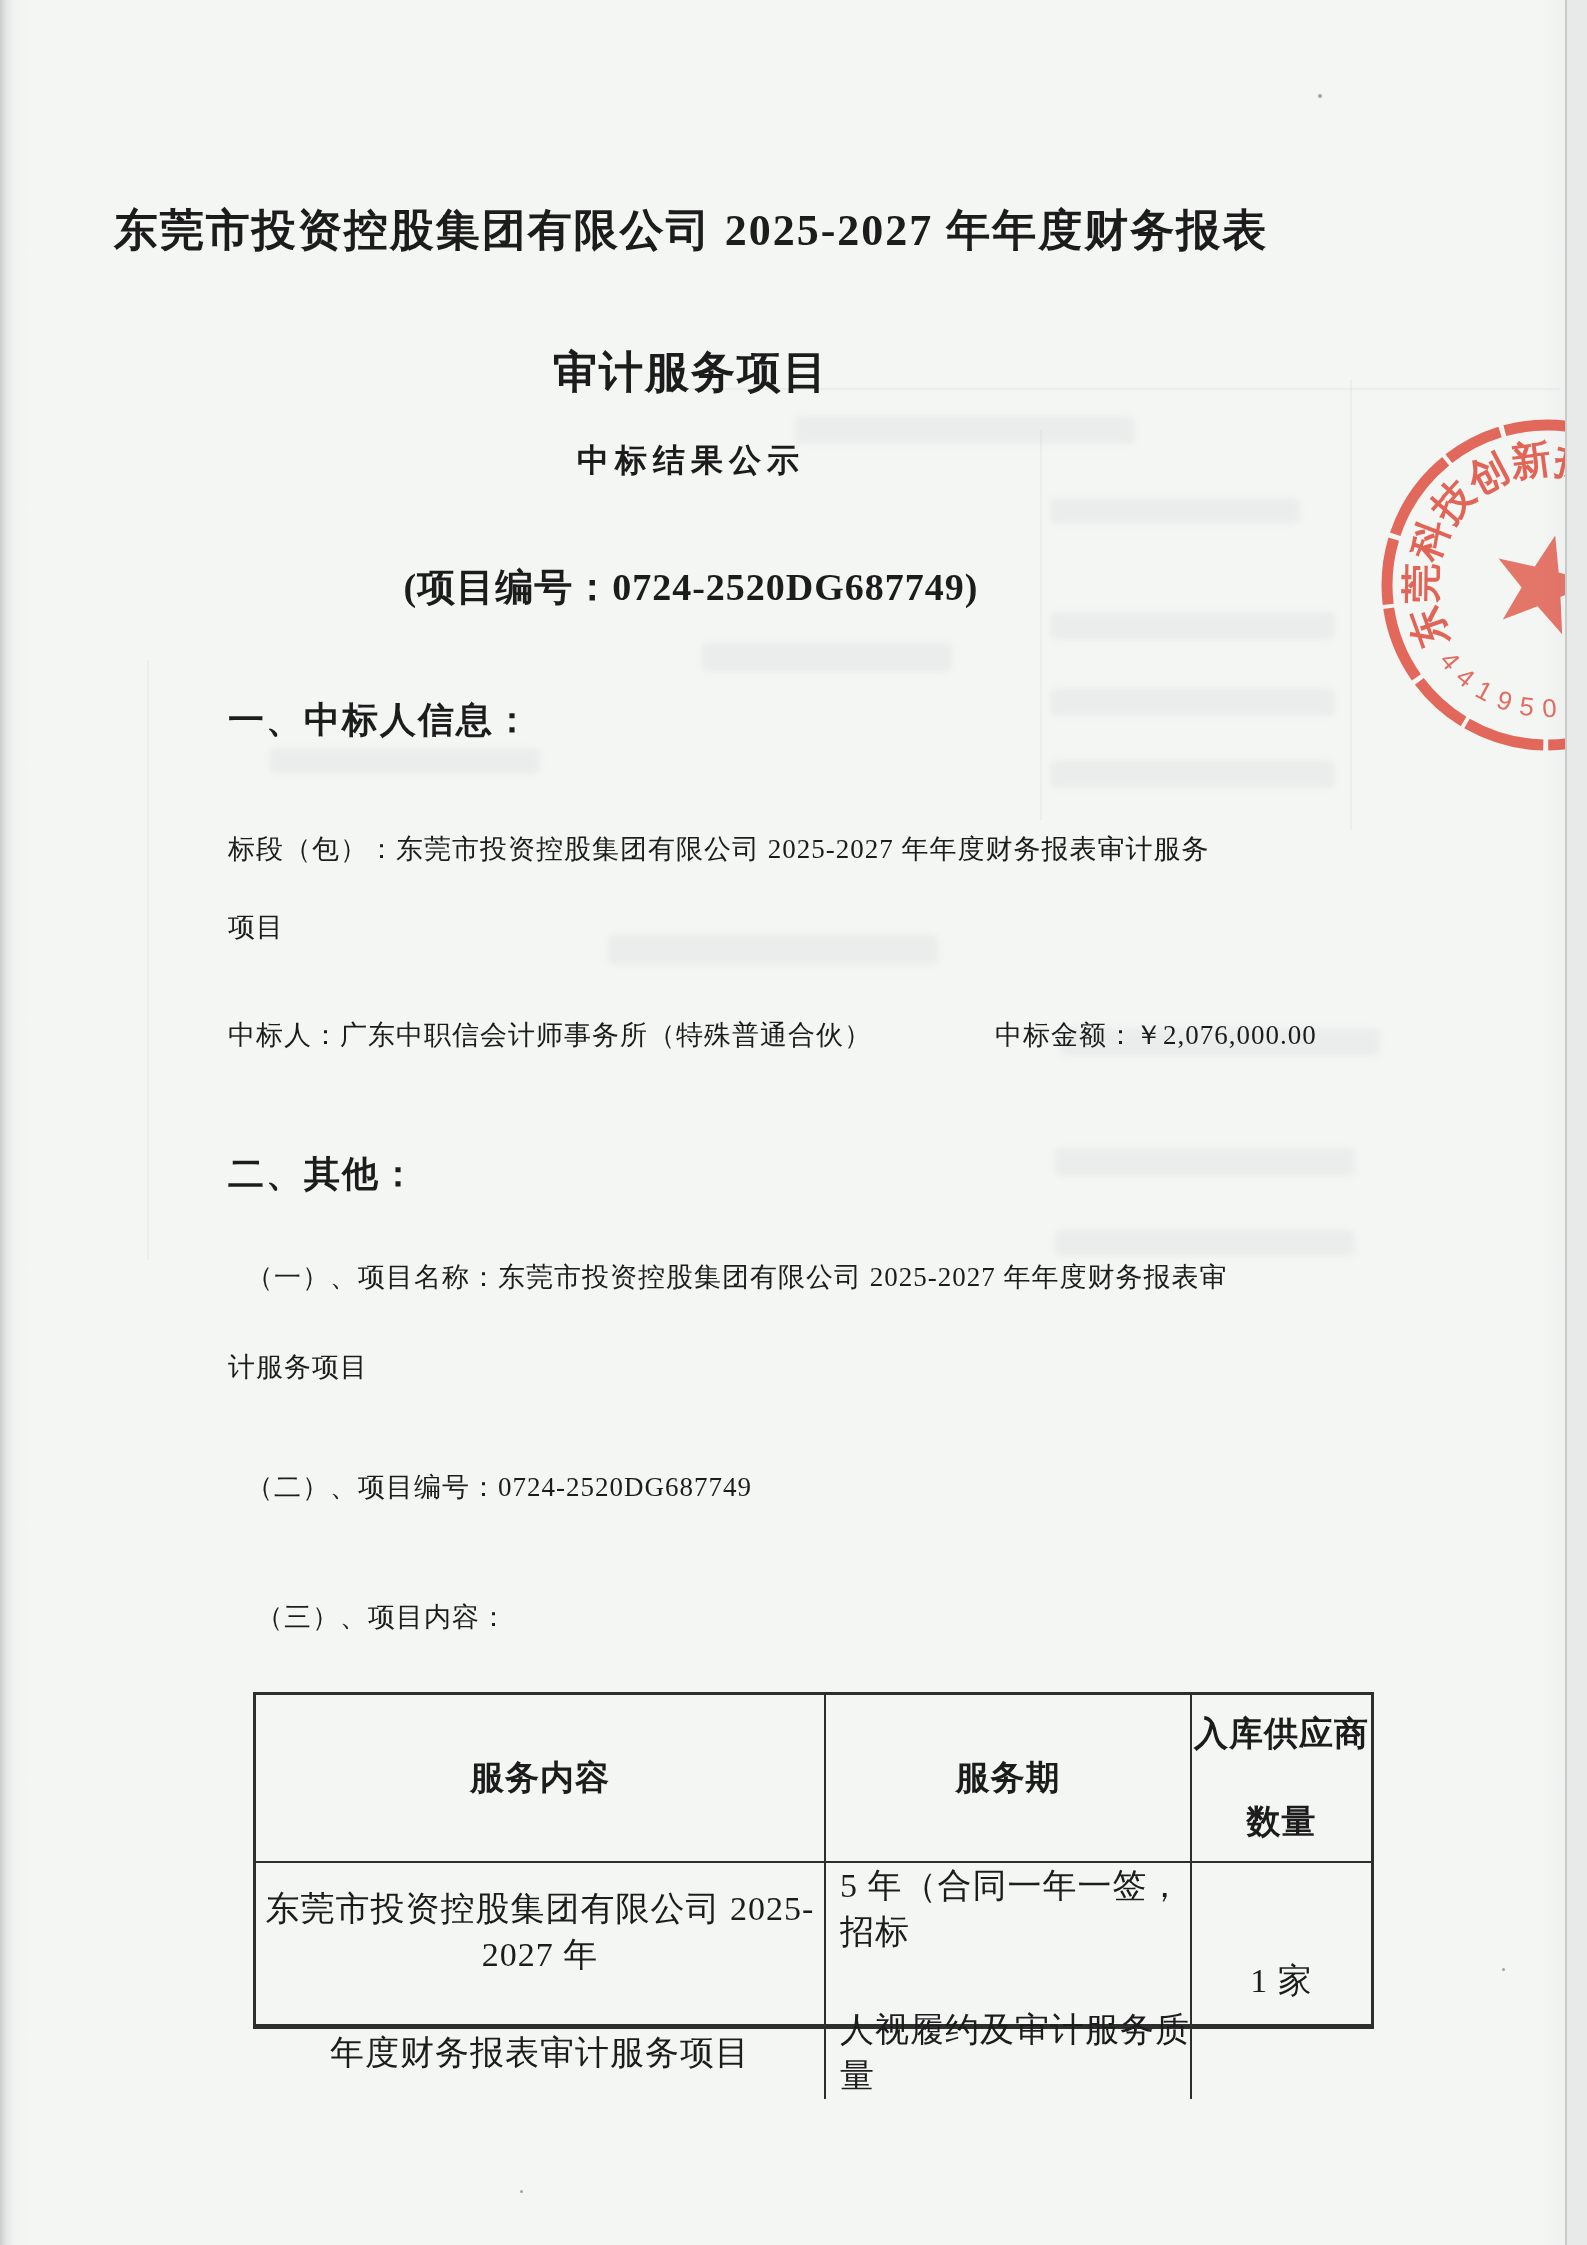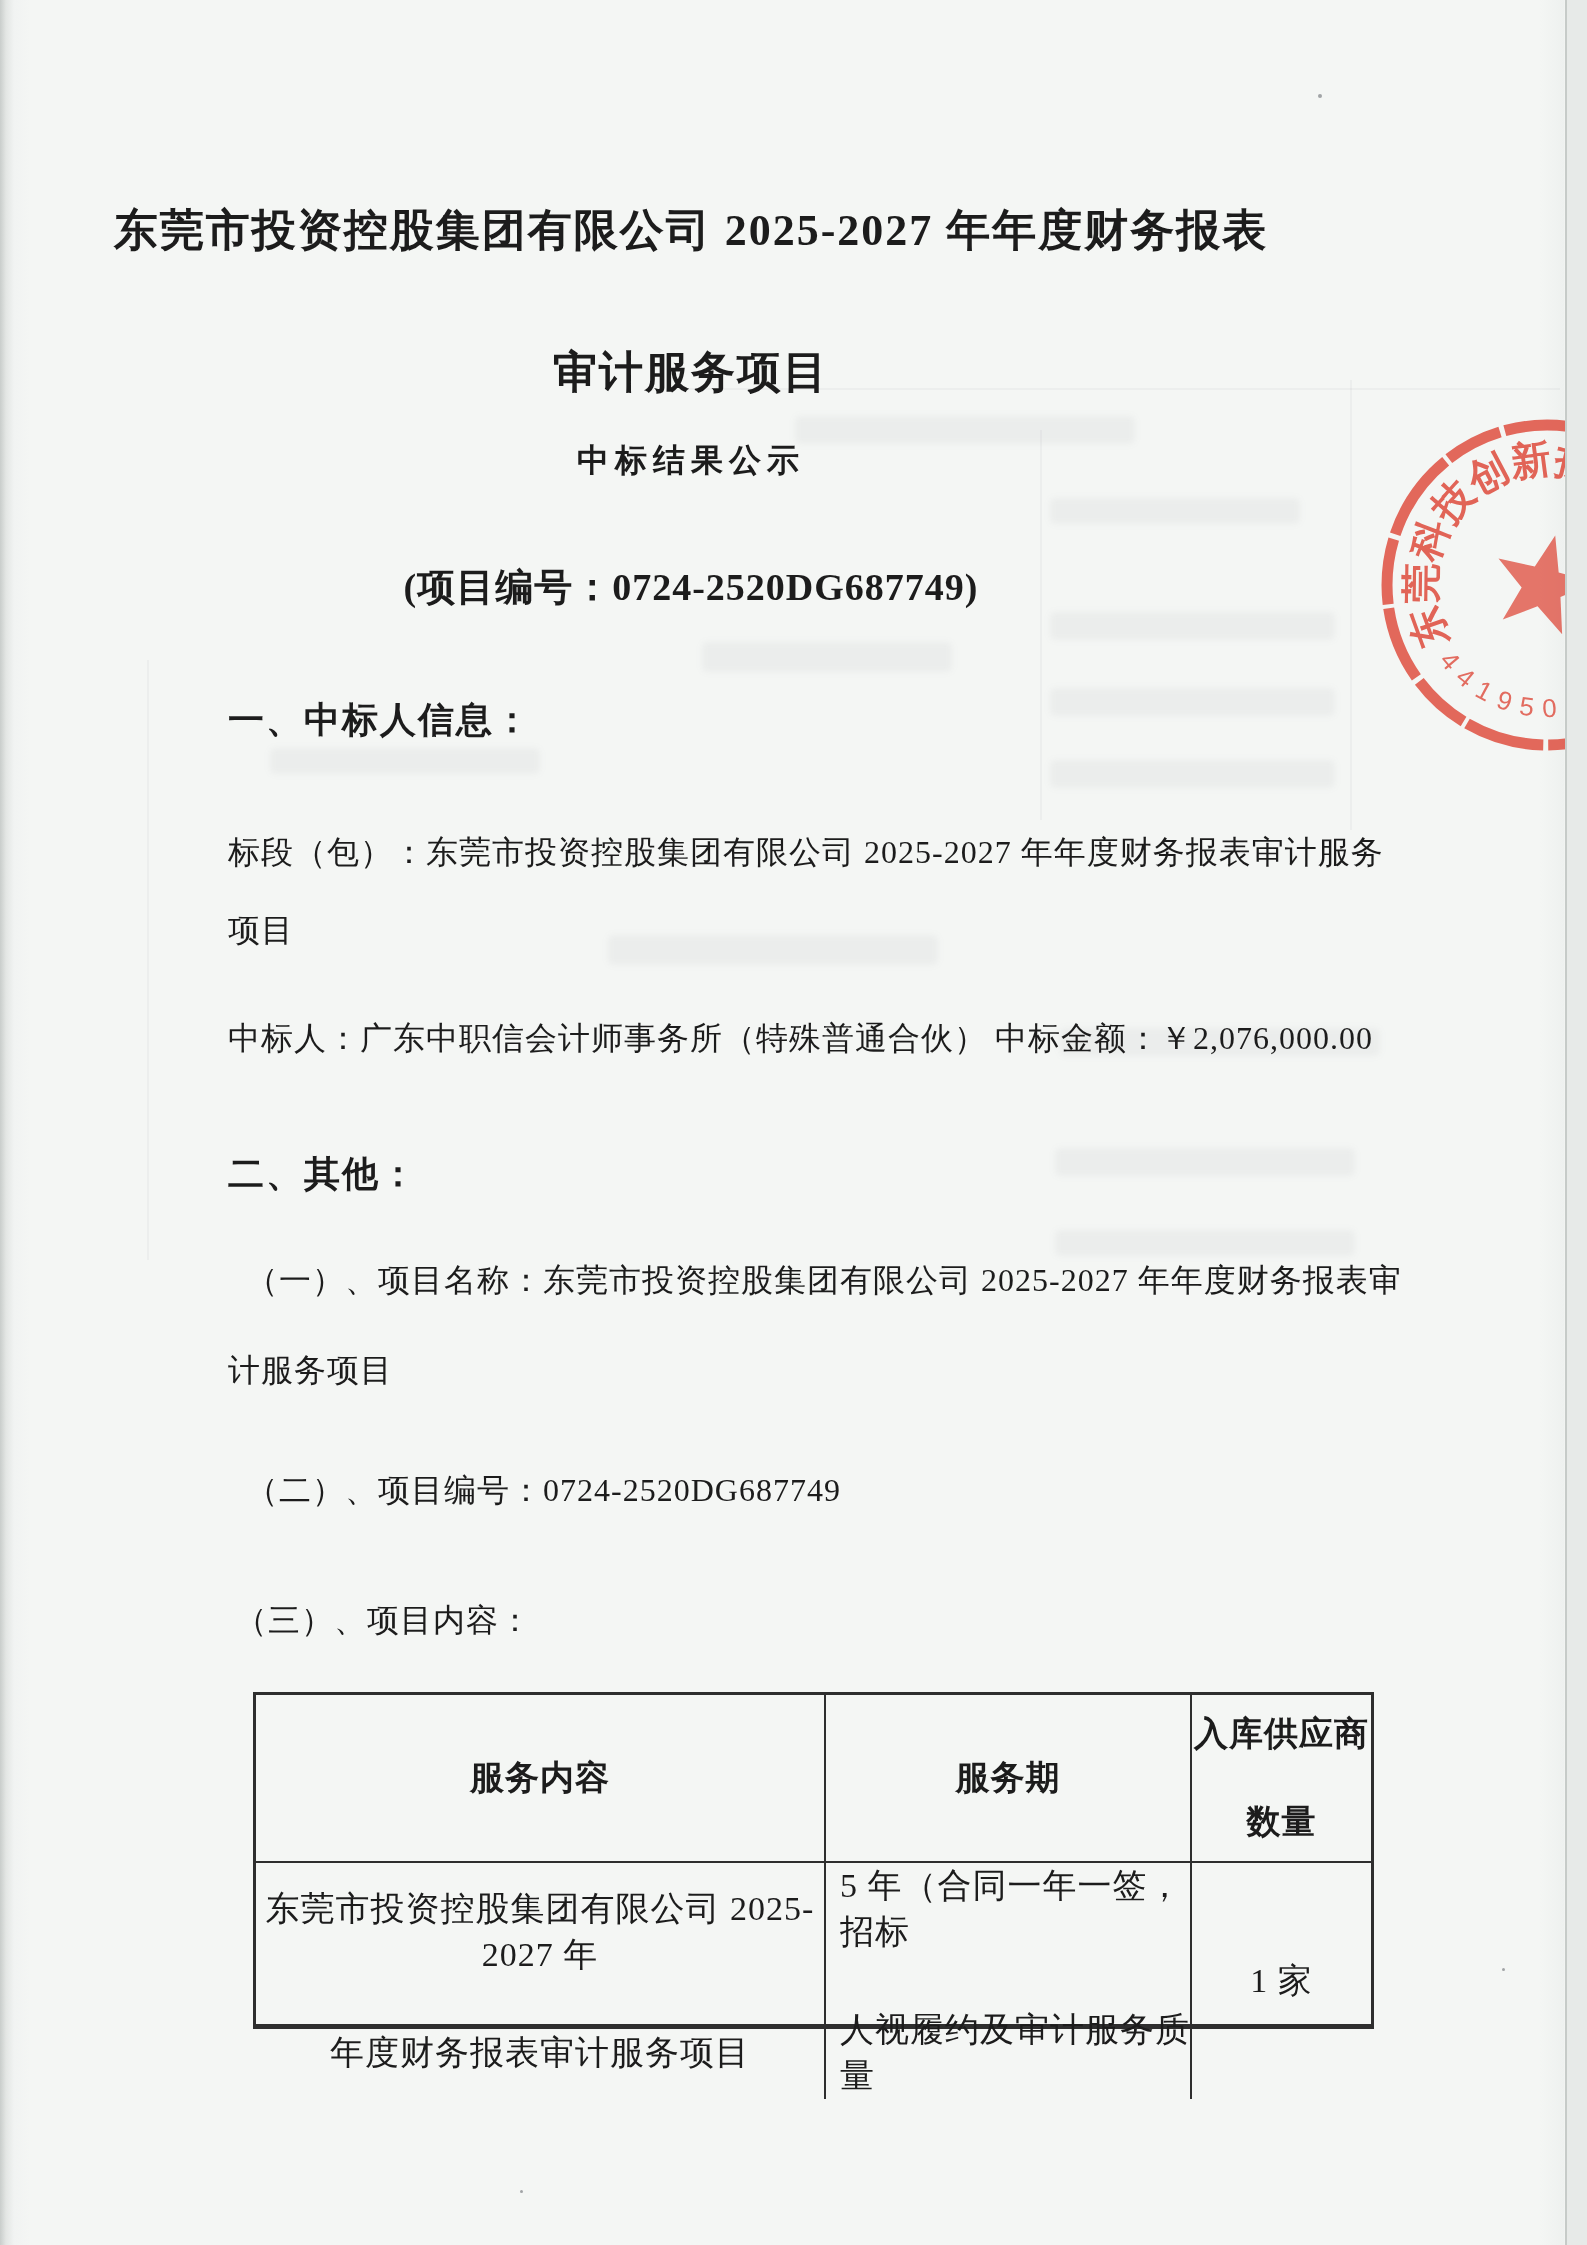--- a/index.html
+++ b/index.html
@@ -13,21 +13,21 @@
   .edge-right {
     position:absolute; top:0; right:0; width:22px; height:2245px;
     background:#e7eae8; border-left:2px solid #c6cbc8; box-sizing:border-box;
   }
   .t { position:absolute; white-space:nowrap; line-height:1.15; }
   .center { left:0; width:1382px; text-align:center; }
   .title  { font-size:44px; font-weight:bold; letter-spacing:2px; }
   .notice { font-size:32px; font-weight:bold; letter-spacing:6px; }
   .projno { font-size:38px; font-weight:bold; letter-spacing:1px; }
   .h-sec  { font-size:36px; font-weight:bold; letter-spacing:2px; }
-  .body-t { font-size:32px; letter-spacing:1px; }
+  .body-t { font-size:27px; letter-spacing:1px; }
 
   
   .doc-table {
     position:absolute; left:253px; top:1692px; width:1121px; height:337px;
     box-sizing:border-box; border:3px solid #2e2e2e; border-bottom-width:5px;
     display:grid; grid-template-columns:570px 366px 1fr; grid-template-rows:168px 1fr;
   }
   .cell {
     box-sizing:border-box; border-right:2px solid #2e2e2e; border-bottom:2px solid #2e2e2e;
     display:flex; flex-direction:column; align-items:center; justify-content:center;
@@ -84,21 +84,21 @@
     <div class="t h-sec" style="left:228px; top:700px;">一、中标人信息：</div>
     <div class="t body-t" style="left:228px; top:834px;">标段（包）：东莞市投资控股集团有限公司 2025-2027 年年度财务报表审计服务</div>
     <div class="t body-t" style="left:228px; top:912px;">项目</div>
     <div class="t body-t" style="left:228px; top:1020px;">中标人：广东中职信会计师事务所（特殊普通合伙）</div>
     <div class="t body-t" style="left:995px; top:1020px;">中标金额：￥2,076,000.00</div>
 
     <div class="t h-sec" style="left:228px; top:1154px;">二、其他：</div>
     <div class="t body-t" style="left:246px; top:1262px;">（一）、项目名称：东莞市投资控股集团有限公司 2025-2027 年年度财务报表审</div>
     <div class="t body-t" style="left:228px; top:1352px;">计服务项目</div>
     <div class="t body-t" style="left:246px; top:1472px;">（二）、项目编号：0724-2520DG687749</div>
-    <div class="t body-t" style="left:235px; top:1602px;">（三）、项目内容：</div>
+    <div class="t body-t" style="left:256px; top:1602px;">（三）、项目内容：</div>
 
     <div class="doc-table">
       <div class="cell hdr">
         <span class="ln">服务内容</span>
       </div>
       <div class="cell hdr">
         <span class="ln">服务期</span>
       </div>
       <div class="cell hdr last-col hdr-gap">
         <span class="ln">入库供应商</span>

